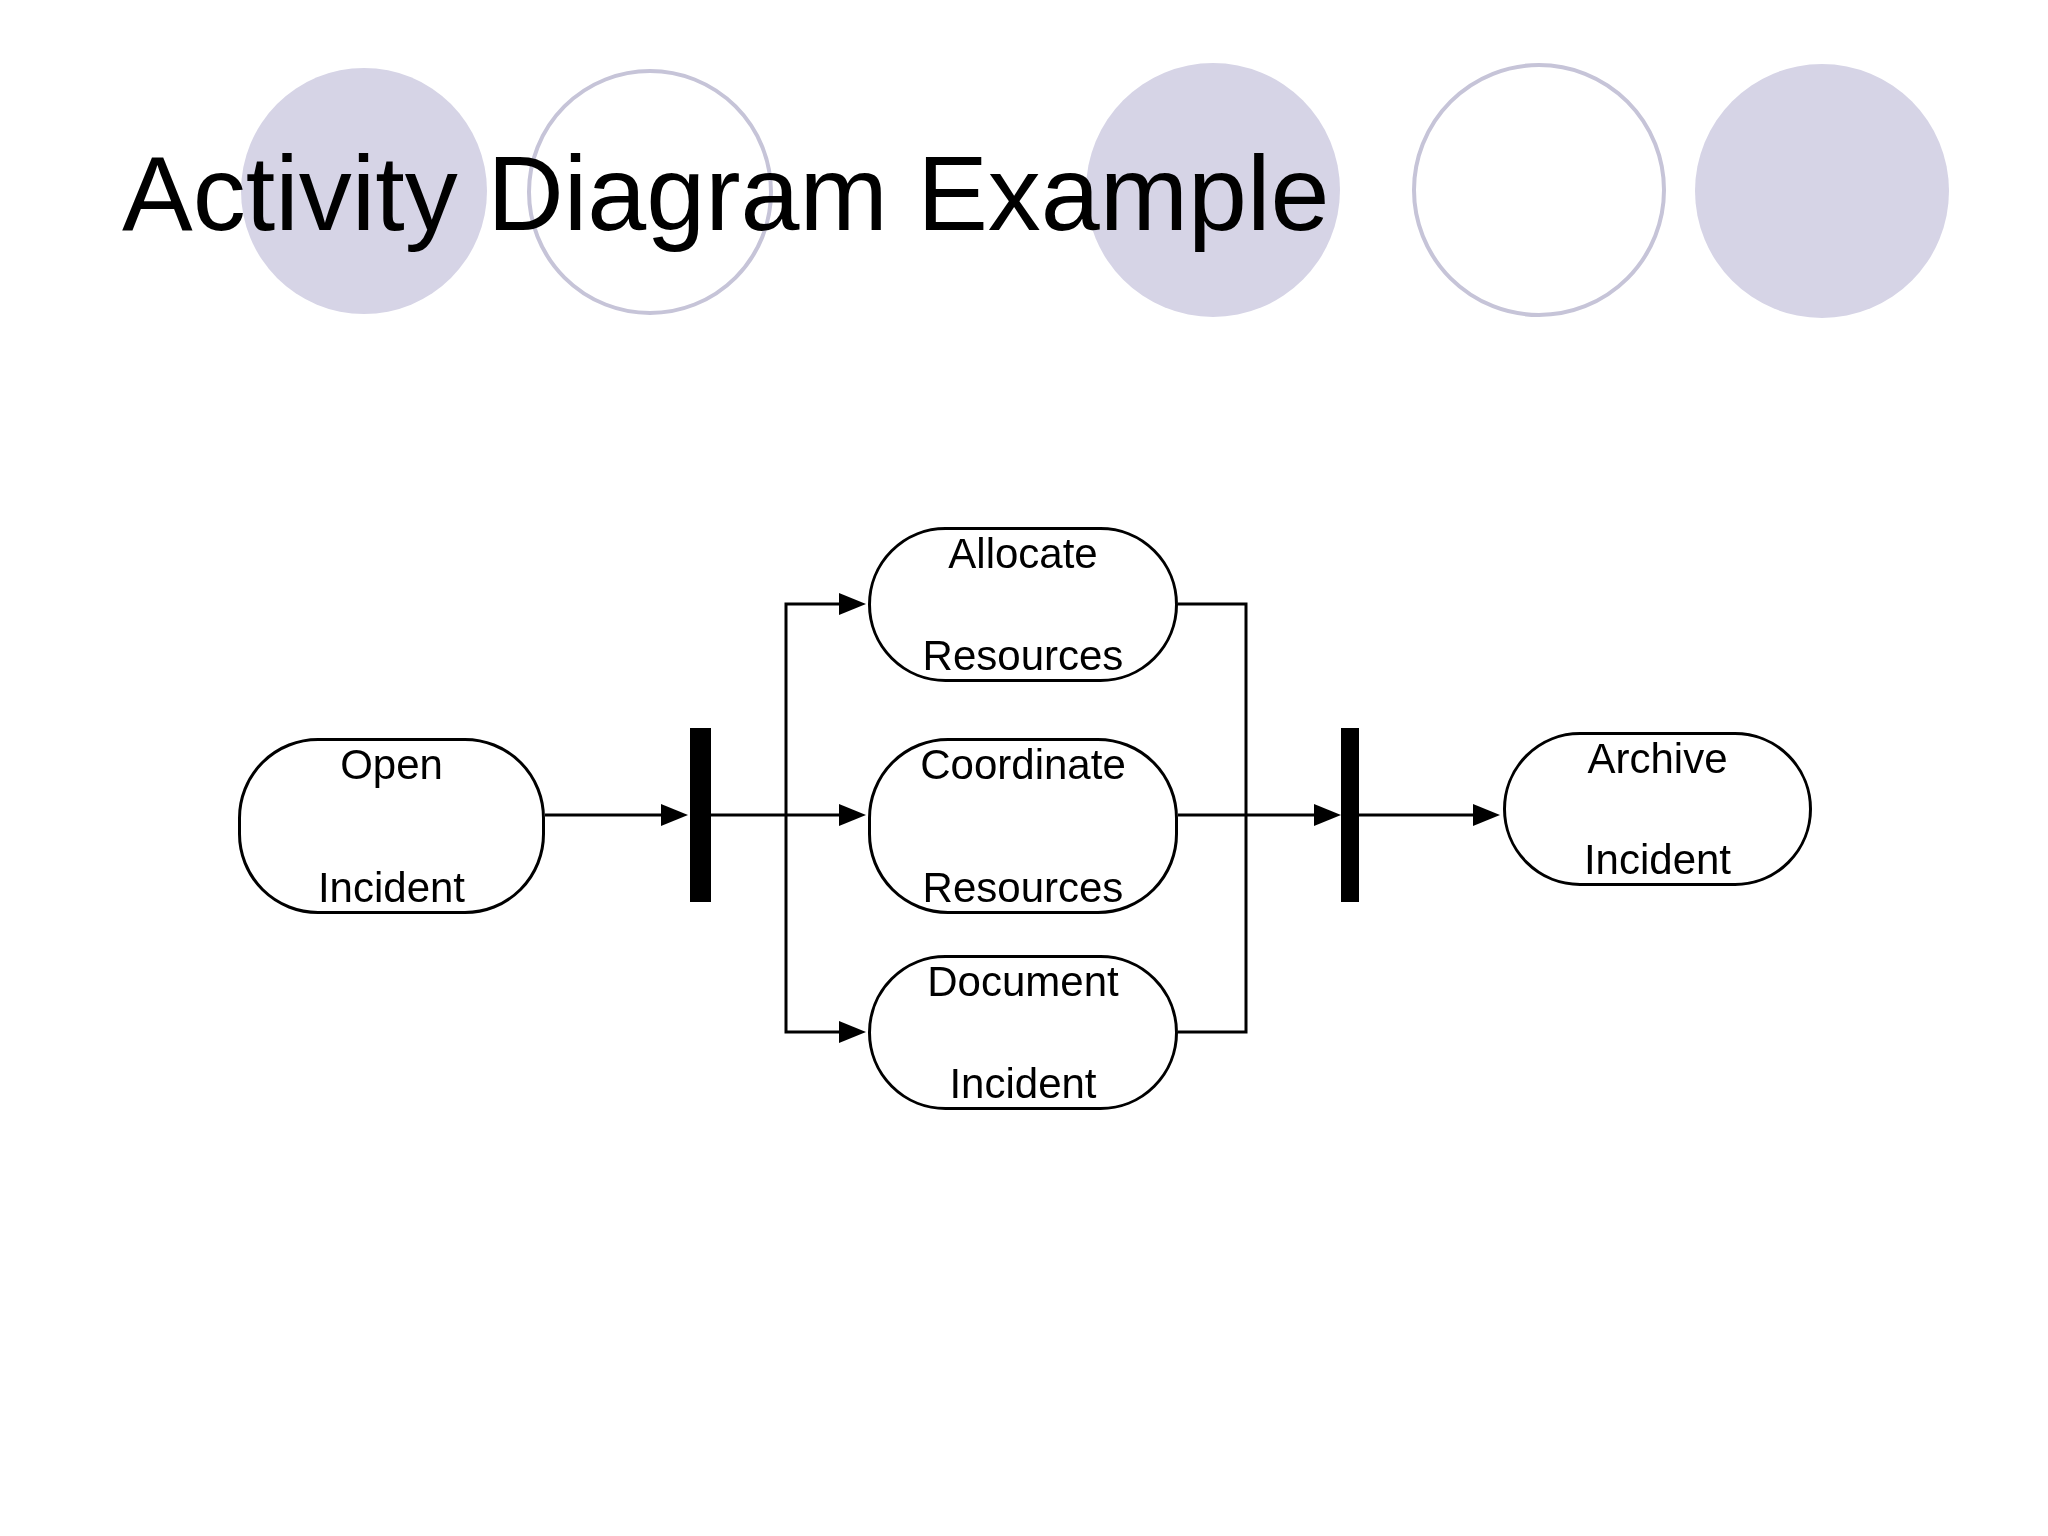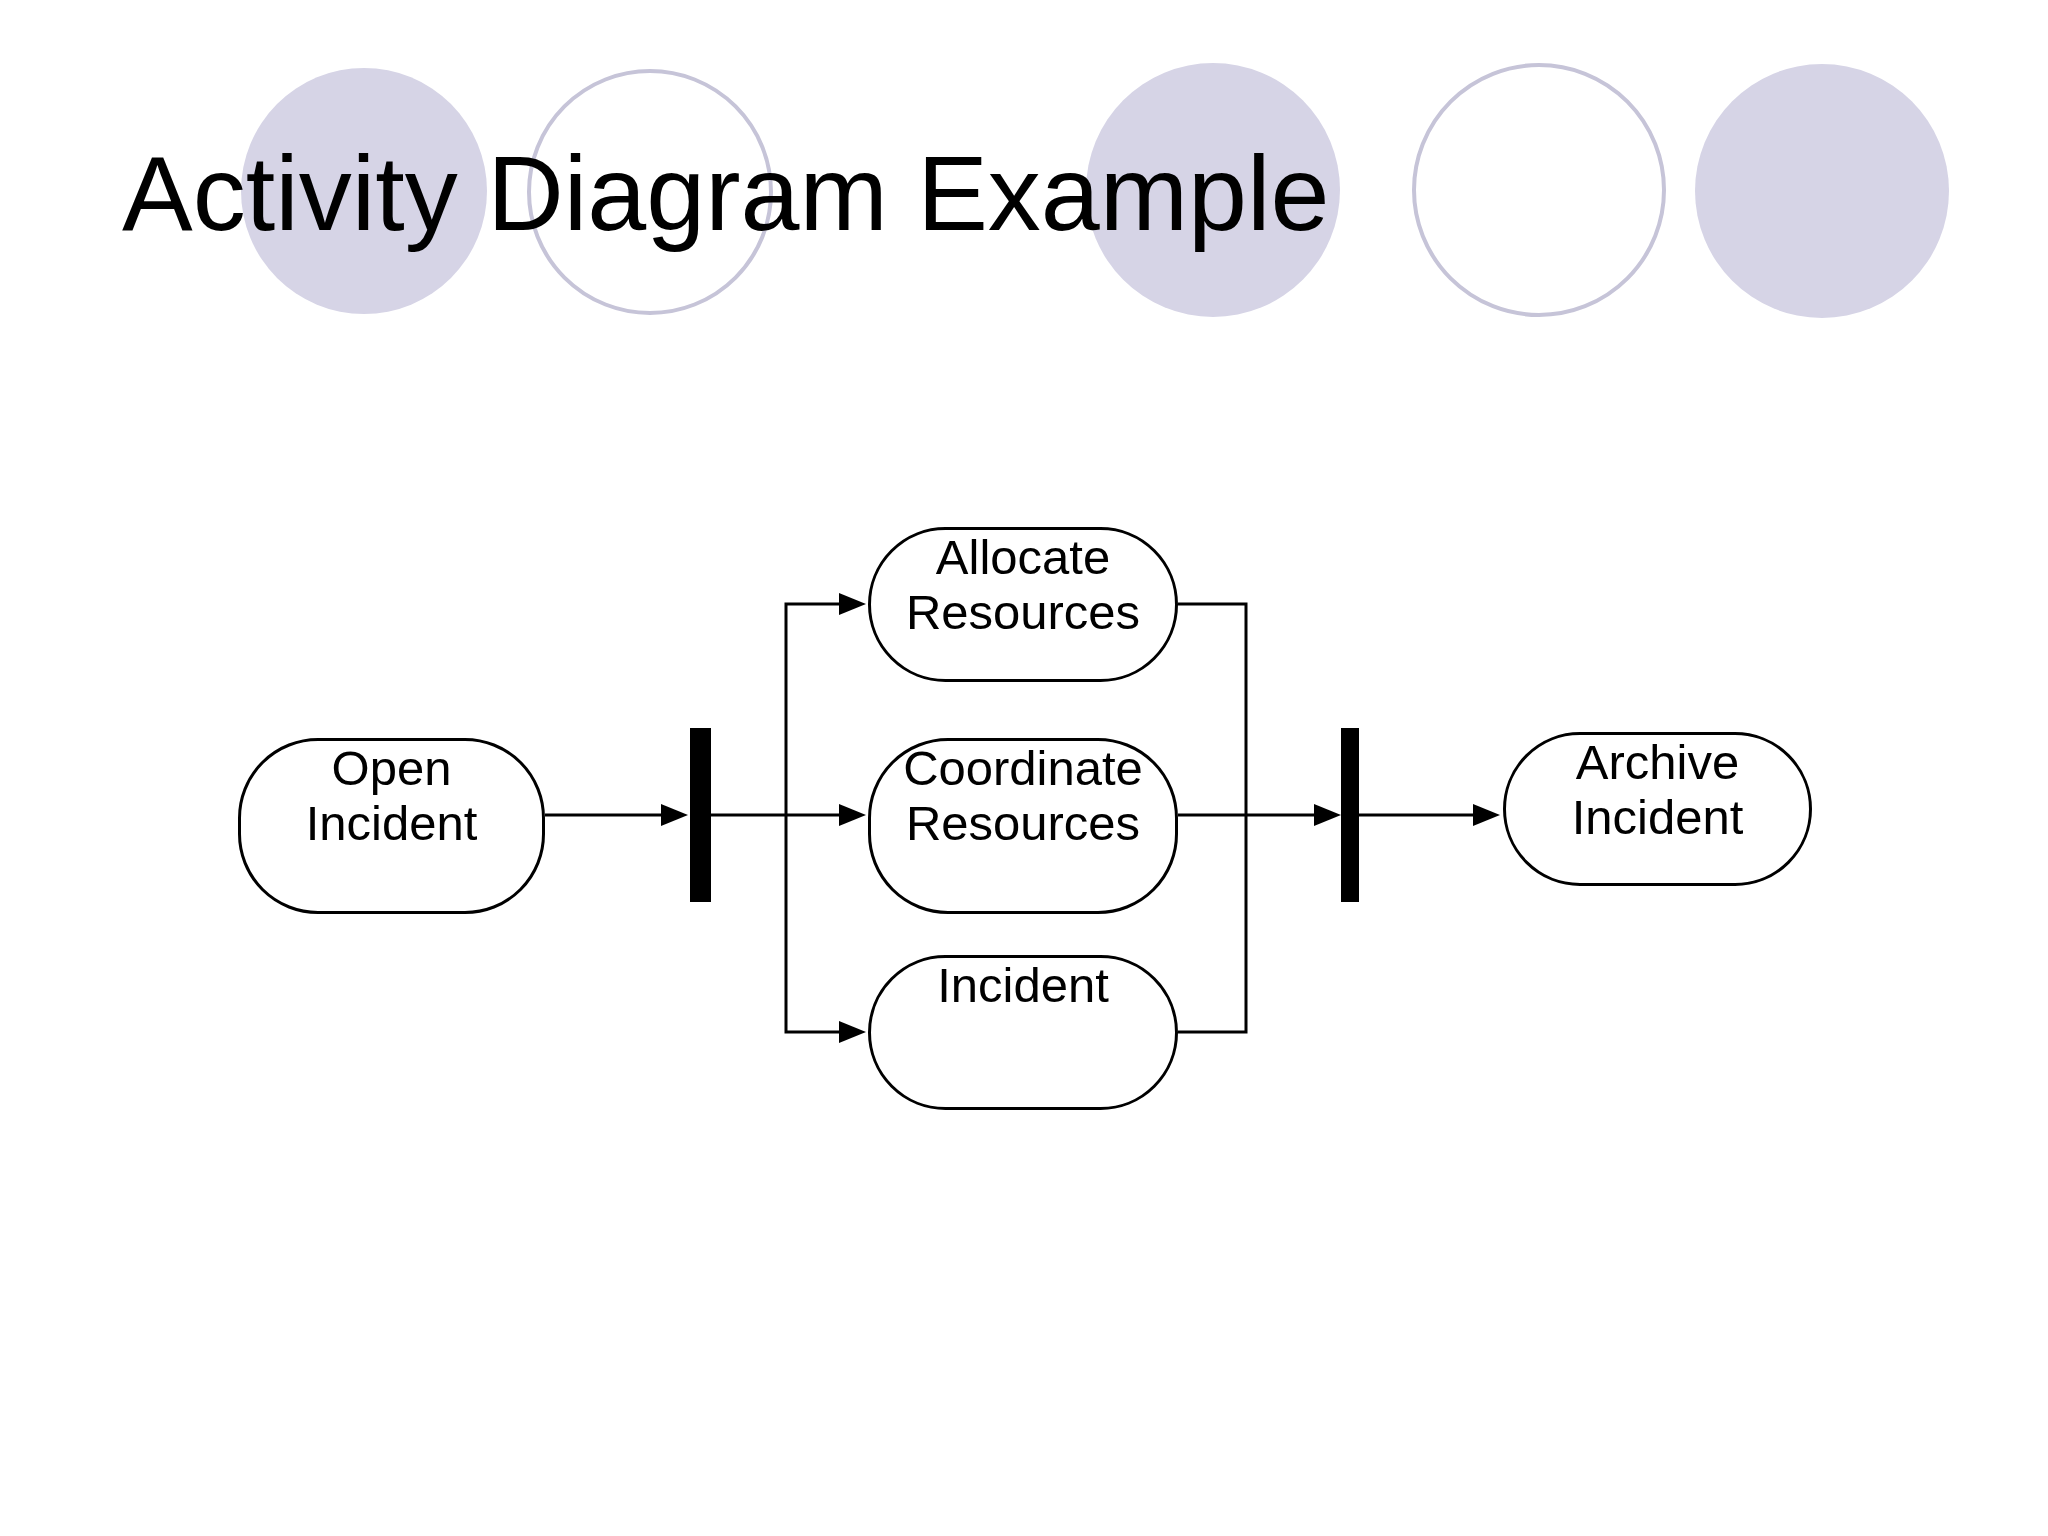--- a/index.html
+++ b/index.html
@@ -51,23 +51,23 @@
   
   .activity-node {
     position: absolute;
     z-index: 4;
     border: 3px solid var(--diagram-ink);
     border-radius: 80px;
     background: var(--slide-bg);
     display: flex;
     flex-direction: column;
     align-items: center;
-    justify-content: flex-start;
+    justify-content: space-between;
     text-align: center;
-    font-size: 49px;
+    font-size: 42px;
     line-height: 1.13;
     color: var(--diagram-ink);
   }
   #node-open       { left: 238px;  top: 738px; width: 307px; height: 176px; }
   #node-allocate   { left: 868px;  top: 527px; width: 310px; height: 155px; }
   #node-coordinate { left: 868px;  top: 738px; width: 310px; height: 176px; }
   #node-document   { left: 868px;  top: 955px; width: 310px; height: 155px; }
   #node-archive    { left: 1503px; top: 732px; width: 309px; height: 154px; }
 </style>
 <title>Activity Diagram Example</title></head>
@@ -121,20 +121,21 @@
     <span>Allocate</span>
     <span>Resources</span>
   </div>
 
   <div class="activity-node" id="node-coordinate">
     <span>Coordinate</span>
     <span>Resources</span>
   </div>
 
   <div class="activity-node" id="node-document">
+    <span>Document</span>
     <span>Incident</span>
   </div>
 
   <div class="activity-node" id="node-archive">
     <span>Archive</span>
     <span>Incident</span>
   </div>
 
 </div>
 

